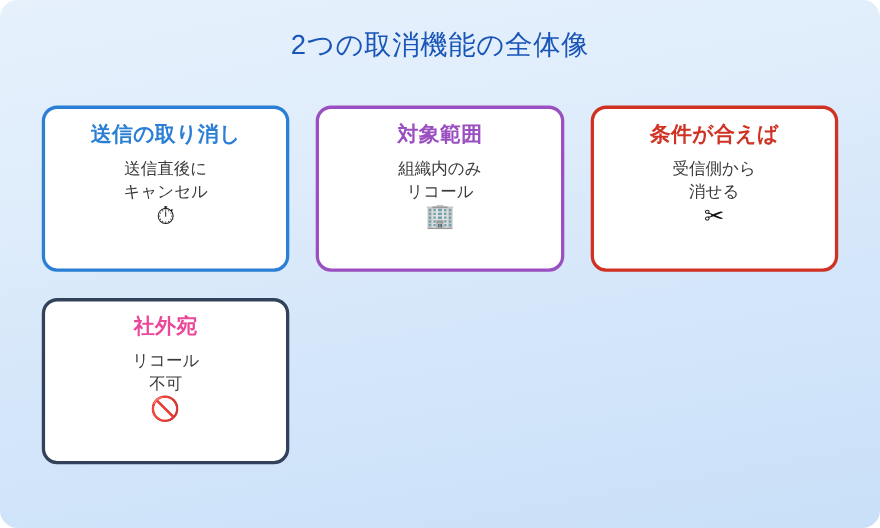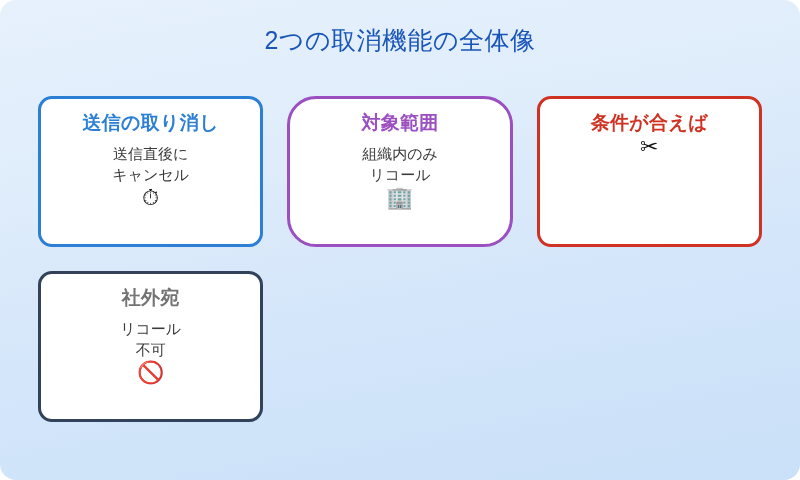--- a/index.html
+++ b/index.html
@@ -86,26 +86,26 @@
     font-family: "DejaVu Sans", sans-serif;
   }
 
   
   .card.accent-blue    { border-color: #2b7fd4; }
   .card.accent-blue    .card-title { color: #2b7fd4; }
   .card.accent-orange  { border-color: #e8861e; }
   .card.accent-orange  .card-title { color: #e8861e; }
   .card.accent-green   { border-color: #2aa85a; }
   .card.accent-green   .card-title { color: #2aa85a; }
-  .card.accent-purple  { border-color: #9b4fc0; border-radius: 29px; }
+  .card.accent-purple  { border-color: #9b4fc0; }
   .card.accent-purple  .card-title { color: #9b4fc0; }
   .card.accent-red     { border-color: #cf3222; }
   .card.accent-red     .card-title { color: #cf3222; }
   .card.accent-slate   { border-color: #31425a; }
-  .card.accent-slate   .card-title { color: #737373; }
+  .card.accent-slate   .card-title { color: #ec4899; }
 </style>
 </head>
 <body>
 
 <div id="canvas">
 
   <div id="page-title">2つの取消機能の全体像</div>
 
   <div id="grid">
 
@@ -120,20 +120,22 @@
 
     <div class="card accent-purple">
       <div class="card-title">対象範囲</div>
       <div class="card-desc">組織内のみ
 リコール</div>
       <div class="card-icon">🏢</div>
     </div>
 
     <div class="card accent-red">
       <div class="card-title">条件が合えば</div>
+      <div class="card-desc">受信側から
+消せる</div>
       <div class="card-icon">✂</div>
     </div>
 
     <div class="card accent-slate">
       <div class="card-title">社外宛</div>
       <div class="card-desc">リコール
 不可</div>
       <div class="card-icon">🚫</div>
     </div>
 

